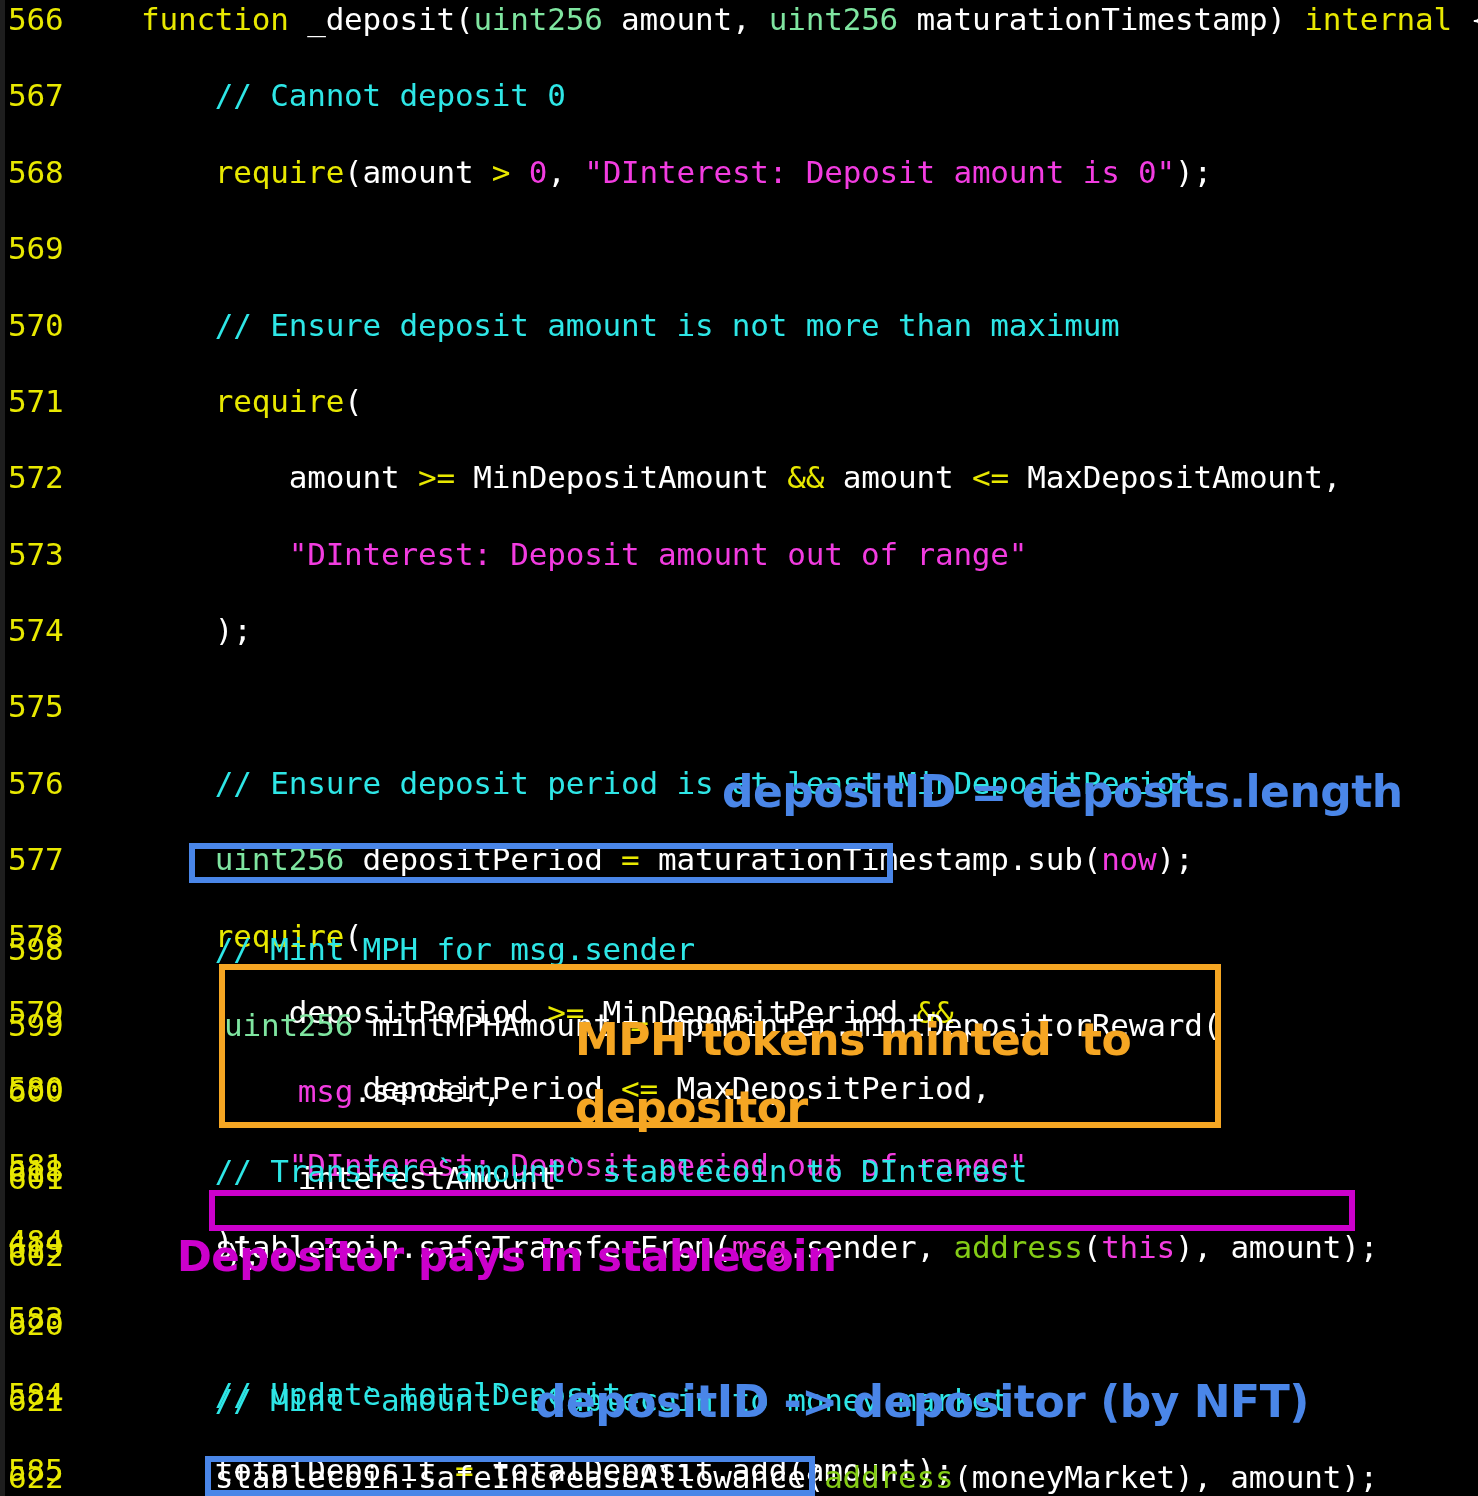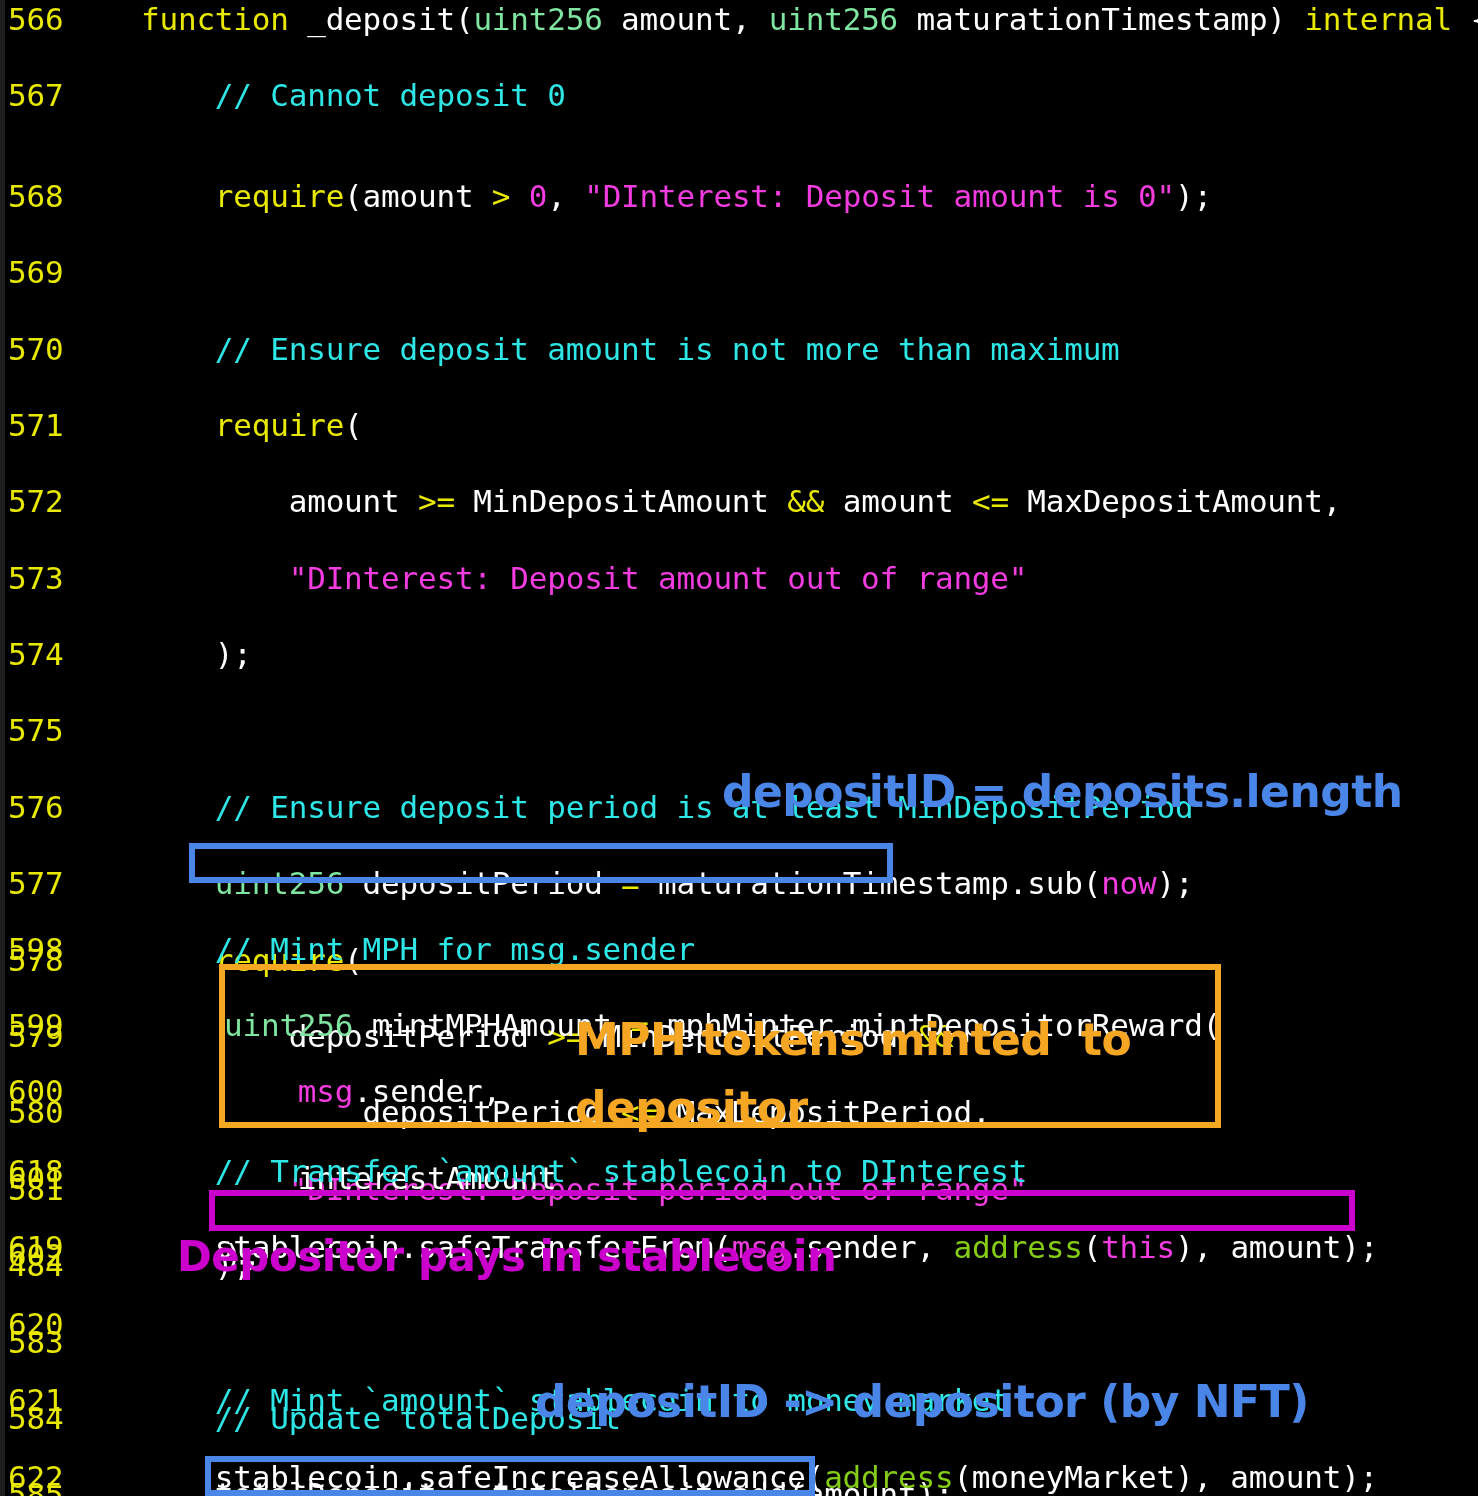--- a/index.html
+++ b/index.html
@@ -101,21 +101,21 @@
     <div class="line" style="top:0px;">
       <span class="ln">566</span>
       <span class="code"><span class="c-key">function</span> <span class="c-plain">_deposit(</span><span class="c-type">uint256</span> <span class="c-plain">amount, </span><span class="c-type">uint256</span> <span class="c-plain">maturationTimestamp)</span> <span class="c-key">internal</span> <span class="c-plain">{</span></span>
     </div>
 
     <div class="line" style="top:38.2px;">
       <span class="ln">567</span>
       <span class="code"><span class="c-com">    // Cannot deposit 0</span></span>
     </div>
 
-    <div class="line" style="top:76.4px;margin-top:24px;">
+    <div class="line" style="top:76.4px;">
       <span class="ln">568</span>
       <span class="code"><span class="c-plain">    </span><span class="c-key">require</span><span class="c-plain">(amount </span><span class="c-op">&gt;</span><span class="c-plain"> </span><span class="c-num">0</span><span class="c-plain">, </span><span class="c-str">"DInterest: Deposit amount is 0"</span><span class="c-plain">);</span></span>
     </div>
 
     <div class="line" style="top:114.6px;">
       <span class="ln">569</span>
       <span class="code"></span>
     </div>
 
     <div class="line" style="top:152.8px;">

